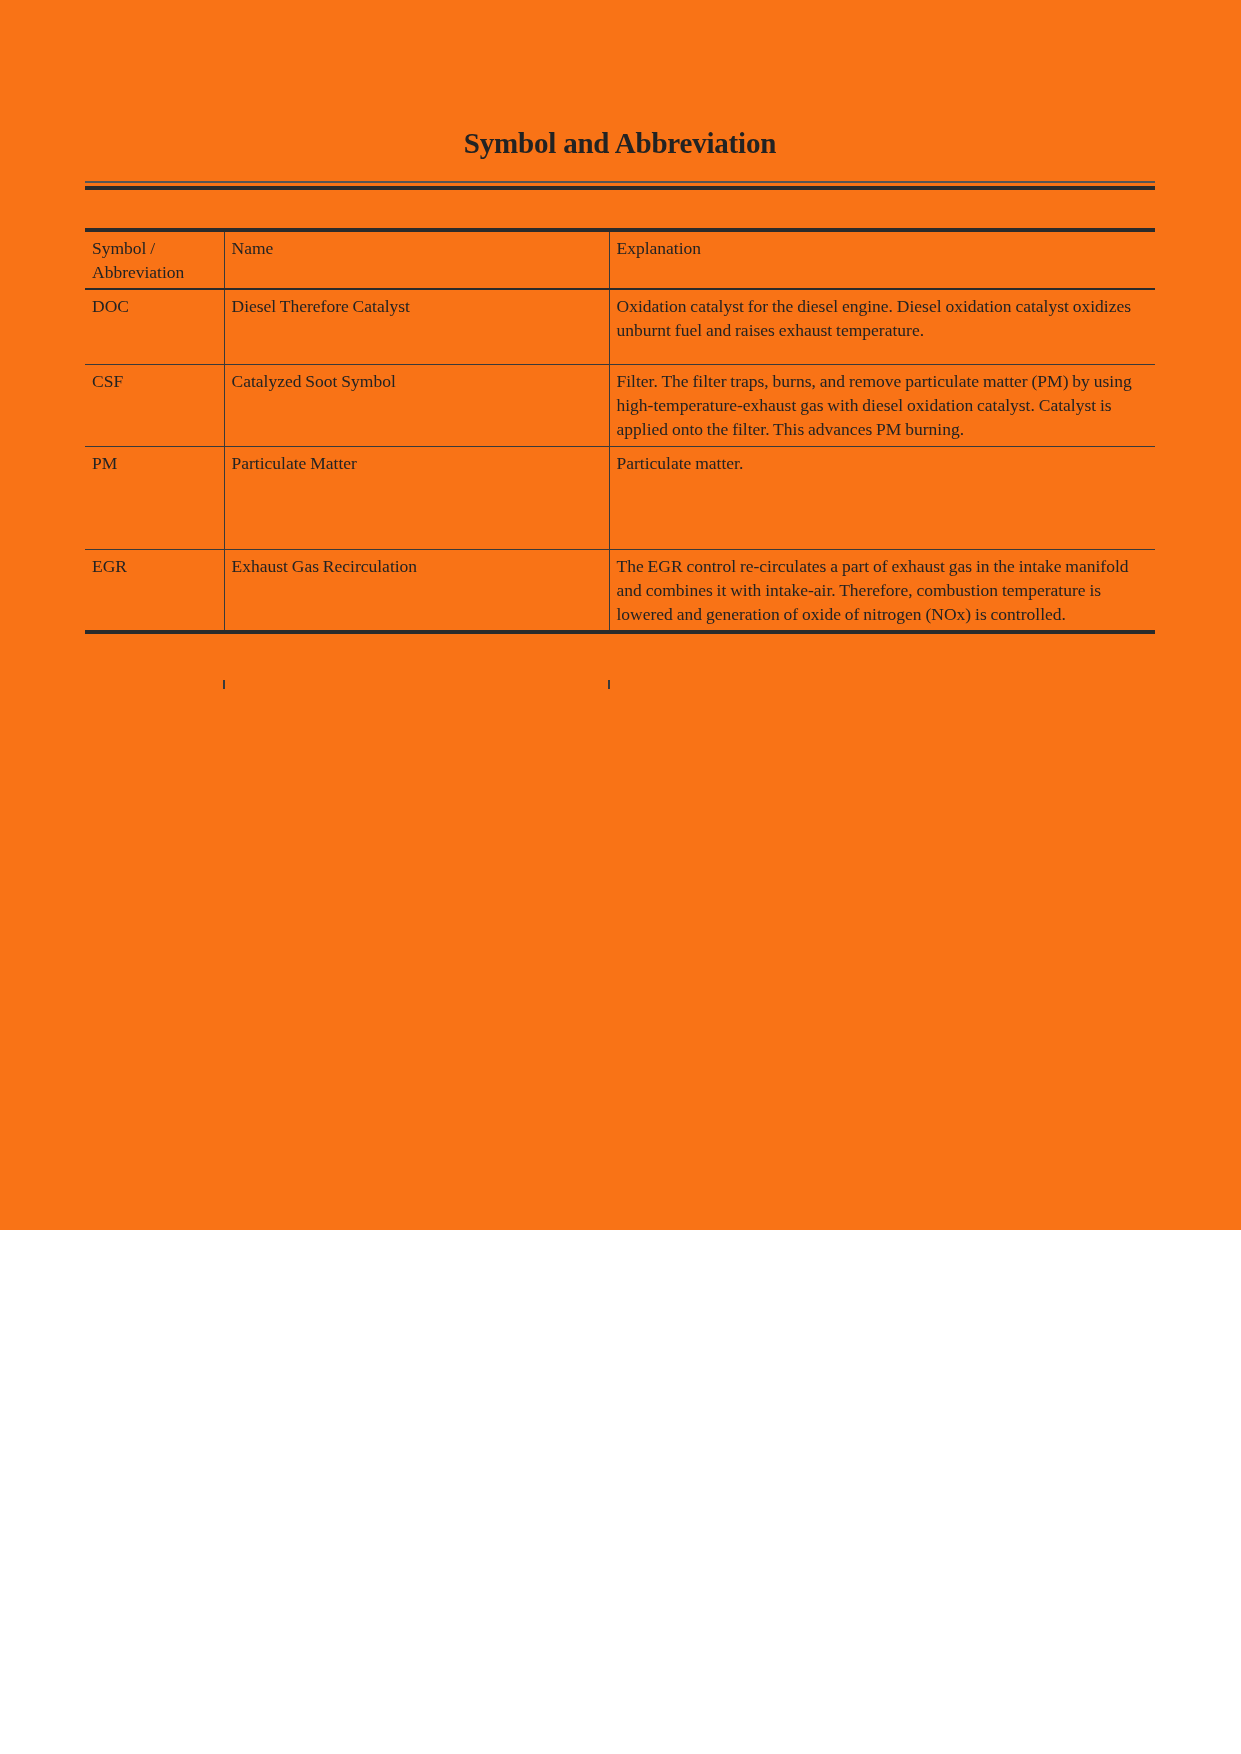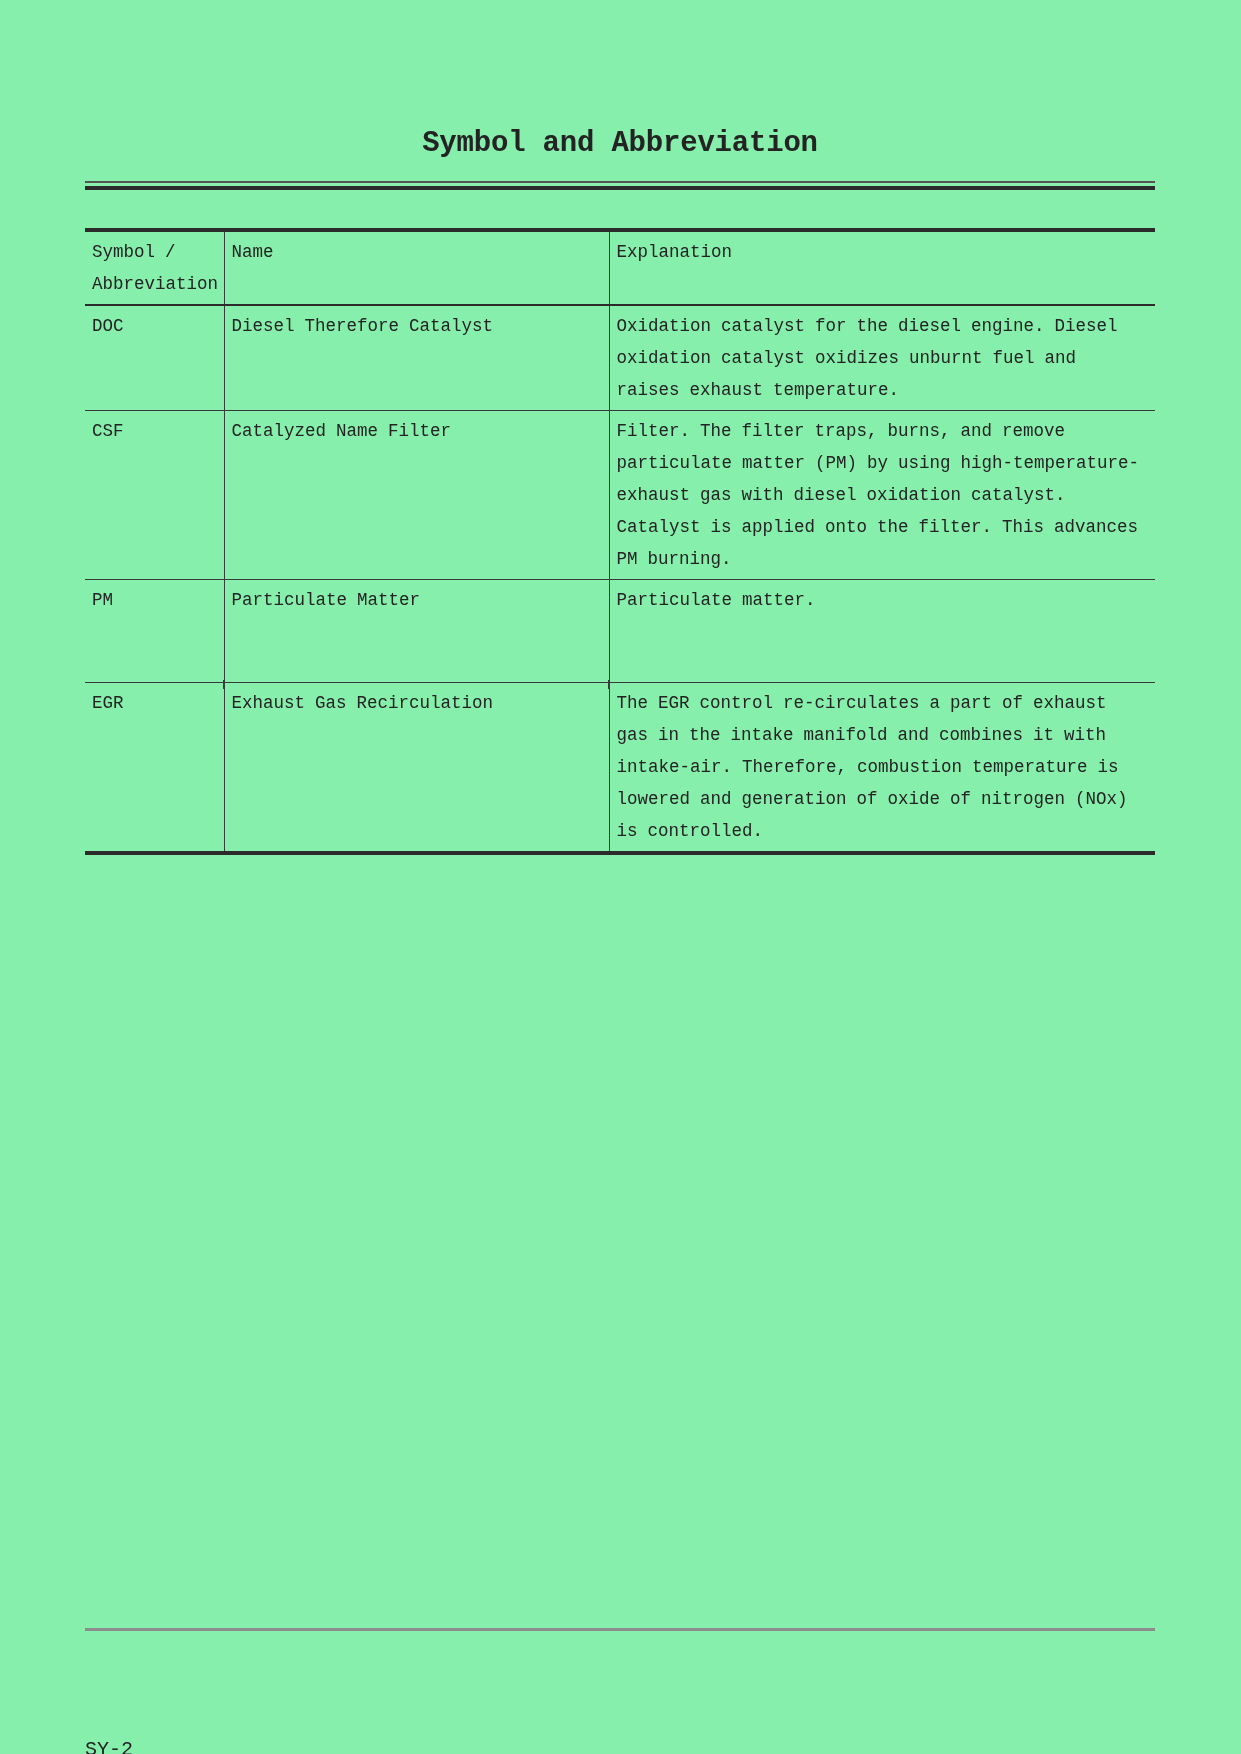--- a/index.html
+++ b/index.html
@@ -6,23 +6,23 @@
     --text:#232323;
     --rule-heavy:#2b2b2b;
     --rule-light:#565656;
     --rule-thin:#3a3a3a;
     --footer-rule:#8c8c8c;
   }
   html,body{margin:0;padding:0;background:#ffffff;}
   .page{
     position:relative;
     width:1241px;
-    height:1754px;
-    background:#86efac;
-    font-family:Liberation Mono, monospace;
+    height:1230px;
+    background:#f97316;
+    font-family:Liberation Serif, serif;
     color:var(--text);
     overflow:hidden;
   }
   .doc-title{
     position:absolute;
     left:85px; top:127px; width:1070px;
     text-align:center;
     font-size:29px;
     font-weight:bold;
     letter-spacing:-0.2px;
@@ -40,21 +40,21 @@
     border-collapse:collapse;
     table-layout:fixed;
     border-top:4px solid var(--rule-heavy);
     border-bottom:4px solid var(--rule-heavy);
   }
   table.abbr th, table.abbr td{
     vertical-align:top;
     text-align:left;
     font-weight:normal;
     font-size:17.5px;
-    line-height:32px;
+    line-height:24px;
     padding:4px 8px 4px 7px;
     color:var(--text);
     word-spacing:-0.5px;
   }
   table.abbr thead tr{height:58px;}
   table.abbr thead th{border-bottom:2.5px solid var(--rule-heavy);}
   table.abbr tbody tr + tr td{border-top:1.5px solid var(--rule-thin);}
   table.abbr th:nth-child(2), table.abbr td:nth-child(2),
   table.abbr th:nth-child(3), table.abbr td:nth-child(3){
     border-left:1.5px solid var(--rule-thin);
@@ -107,21 +107,21 @@
       </tr>
     </thead>
     <tbody>
       <tr>
         <td>DOC</td>
         <td>Diesel Therefore Catalyst</td>
         <td>Oxidation catalyst for the diesel engine. Diesel oxidation catalyst oxidizes unburnt fuel and raises exhaust temperature.</td>
       </tr>
       <tr>
         <td>CSF</td>
-        <td>Catalyzed Name Filter</td>
+        <td>Catalyzed Soot Symbol</td>
         <td>Filter. The filter traps, burns, and remove particulate matter (PM) by using high-temperature-exhaust gas with diesel oxidation catalyst. Catalyst is applied onto the filter. This advances PM burning.</td>
       </tr>
       <tr>
         <td>PM</td>
         <td>Particulate Matter</td>
         <td>Particulate matter.</td>
       </tr>
       <tr>
         <td>EGR</td>
         <td>Exhaust Gas Recirculation</td>

